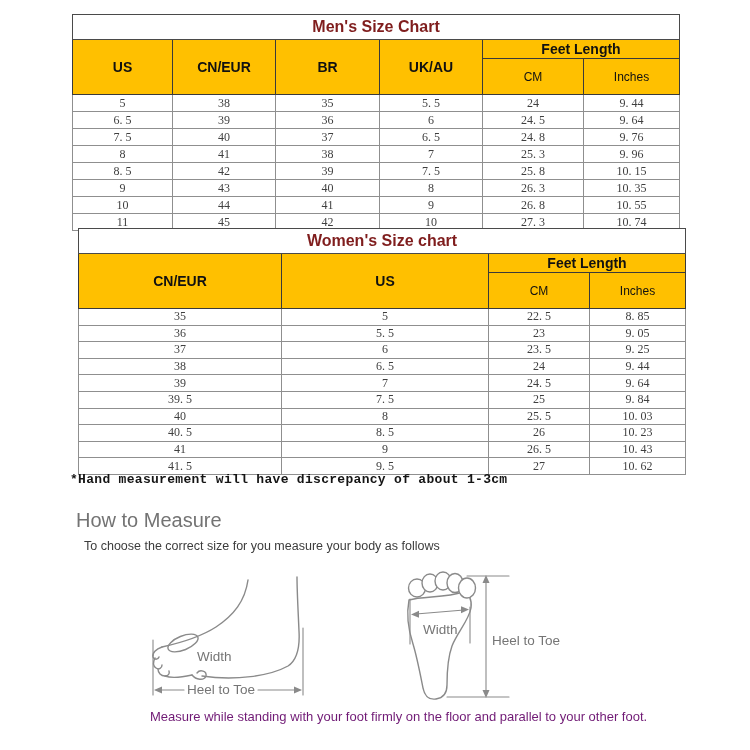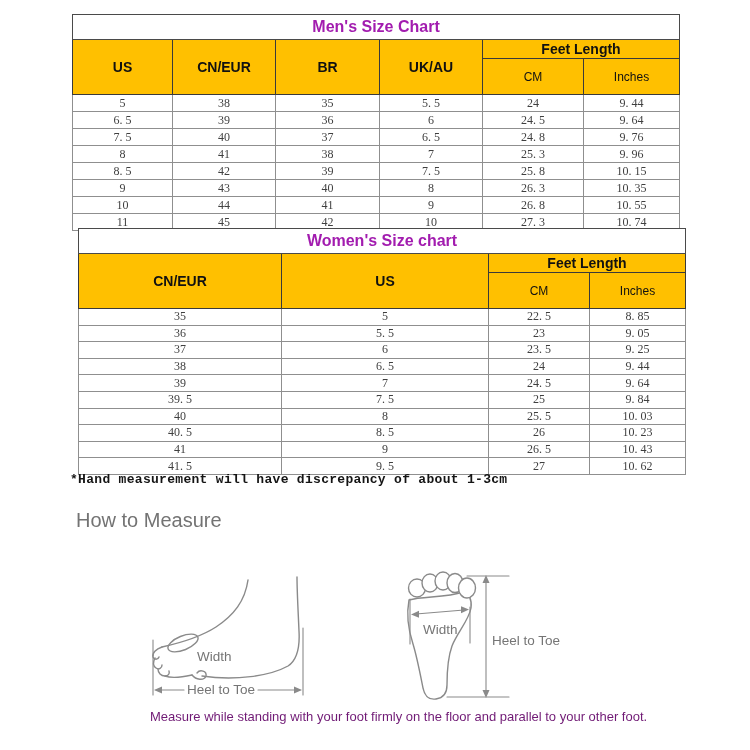--- a/index.html
+++ b/index.html
@@ -14,21 +14,21 @@
   
   table.size-table {
     position:absolute; left:72px;
     border-collapse:collapse; table-layout:fixed; width:607px;
     border:1px solid #4a4a4a;
   }
   #mens-table  { top:14px; }
   #womens-table{ top:228px;margin-left:6px; }
 
   th.tbl-title {
-    background:#ffffff; color:#a21caf;
+    background:#ffffff; color:#7f1d1d;
     font-size:16px; font-weight:bold;
     height:25px; text-align:center;
     border:1px solid #4a4a4a;
   }
   th.col {
     background:#FFC000; color:#111;
     font-size:14px; font-weight:bold;
     border:1px solid #3a3a3a; text-align:center;
     height:19px;
   }
@@ -254,20 +254,21 @@
           <td class="size-cell">10. 62</td>
         </tr>
       </tbody>
   </table>
 
   <div class="notes">
     <div>*Hand measurement will have discrepancy of about 1-3cm</div>
   </div>
 
   <div class="htm-heading">How to Measure</div>
+  <div class="htm-sub">To choose the correct size for you measure your body as follows</div>
 
   <div class="diagram" id="side-view-svg">
     <svg width="190" height="142" viewBox="0 0 190 142" fill="none" stroke="#8a8a8a" stroke-width="1.4" stroke-linecap="round">
 
       <path d="M108,17 C105,38 94,52 76,64 C62,73 40,80 22,84"></path>
       <path d="M22,84 C16,86 12,90 13,94 C14,97 18,97 19,94"></path>
       <path d="M15,95 C13,99 13,103 16,105 C19,107 22,105 22,102"></path>
       <path d="M18,106 C18,110 21,113 25,113 C28,113 30,111 29,108"></path>
       <path d="M25,113 C33,116 43,114 52,112"></path>
       <path d="M52,112 C56,117 64,118 66,113 C67,108 60,106 57,110"></path>

